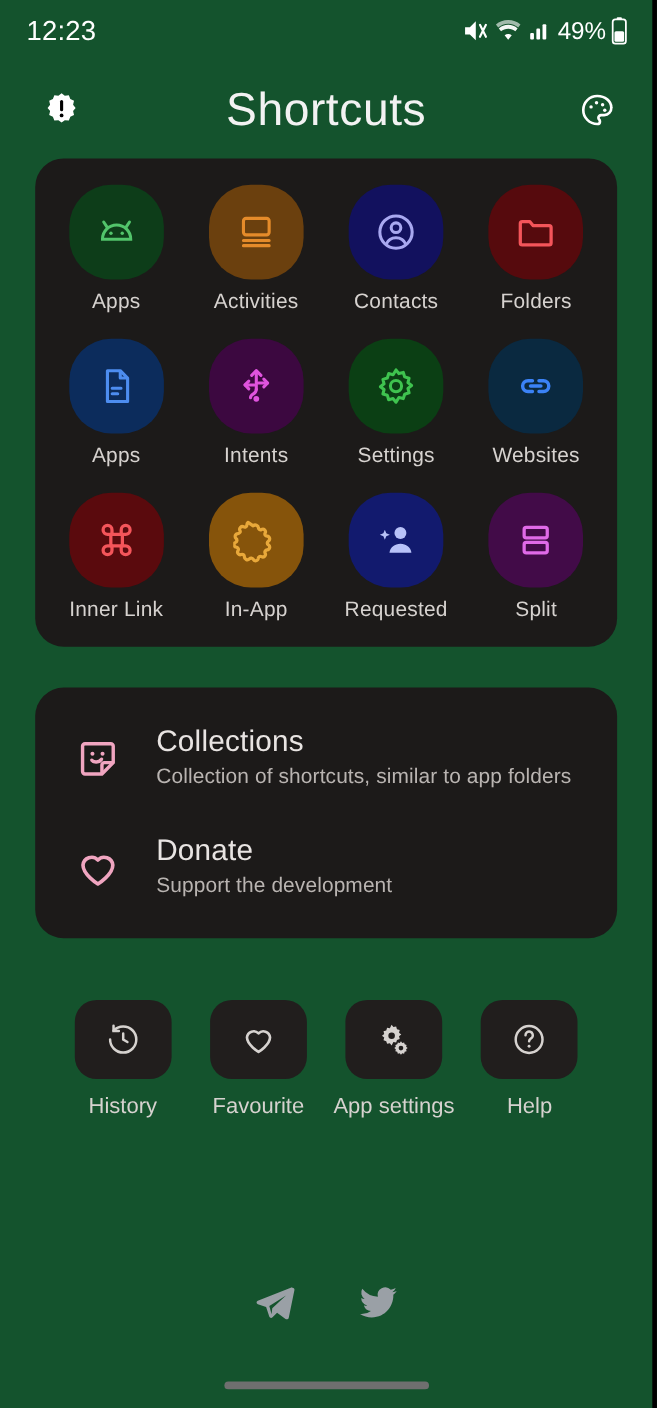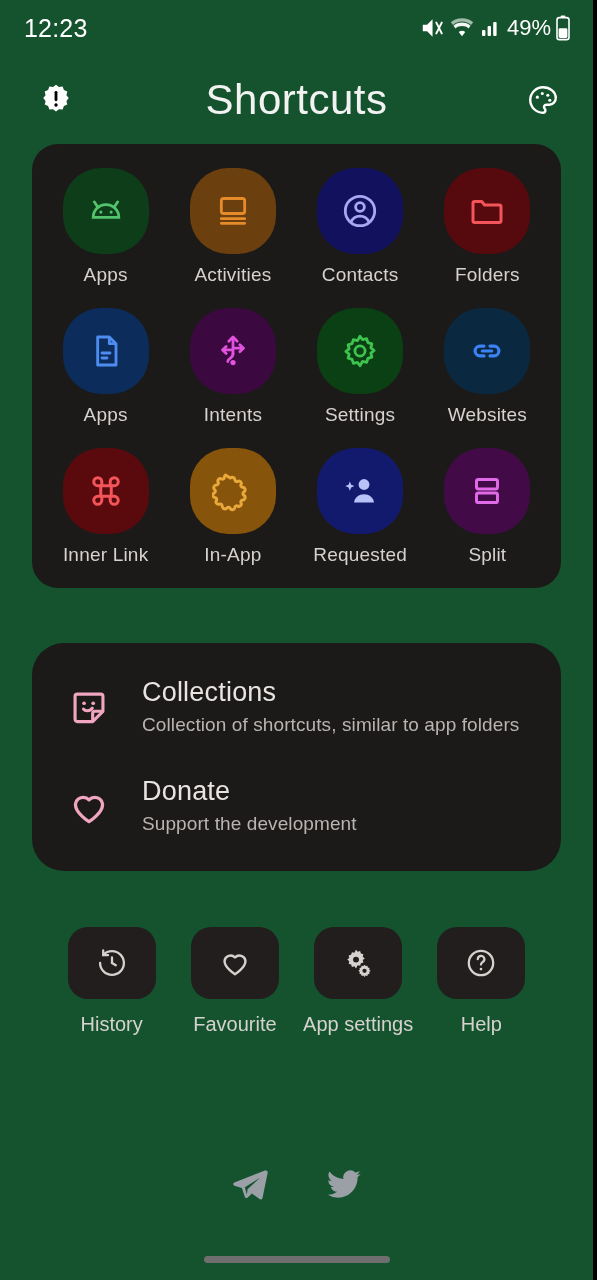--- a/index.html
+++ b/index.html
@@ -95,23 +95,22 @@
   }
   .tile-label{
     font-size:19px;
     color:#d6d2cf;
     letter-spacing:.2px;
     white-space:nowrap;
   }
 
   
   .list-card{
-    margin-top:55px;
+    margin-top:37px;
     padding:14px 0 16px;
-    border-radius:32px;
   }
   .list-row{
     display:flex; align-items:flex-start;
     padding:20px 30px 20px 34px;
     gap:30px;
   }
   .list-ico{
     width:46px;height:46px;
     flex:0 0 46px;
     display:flex;align-items:center;justify-content:center;

